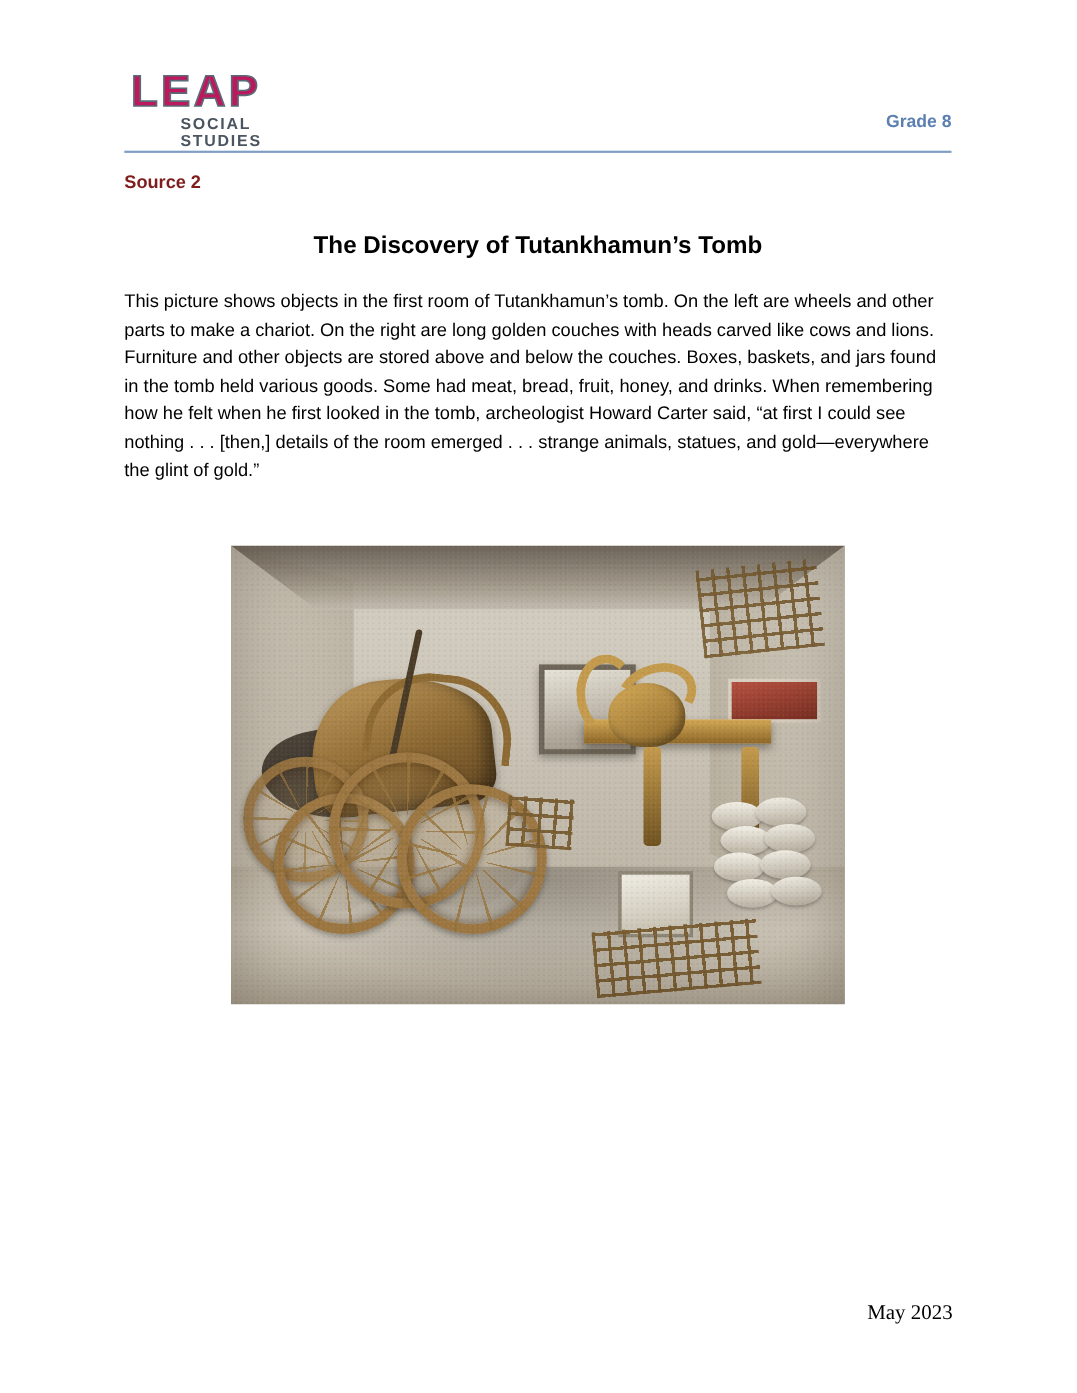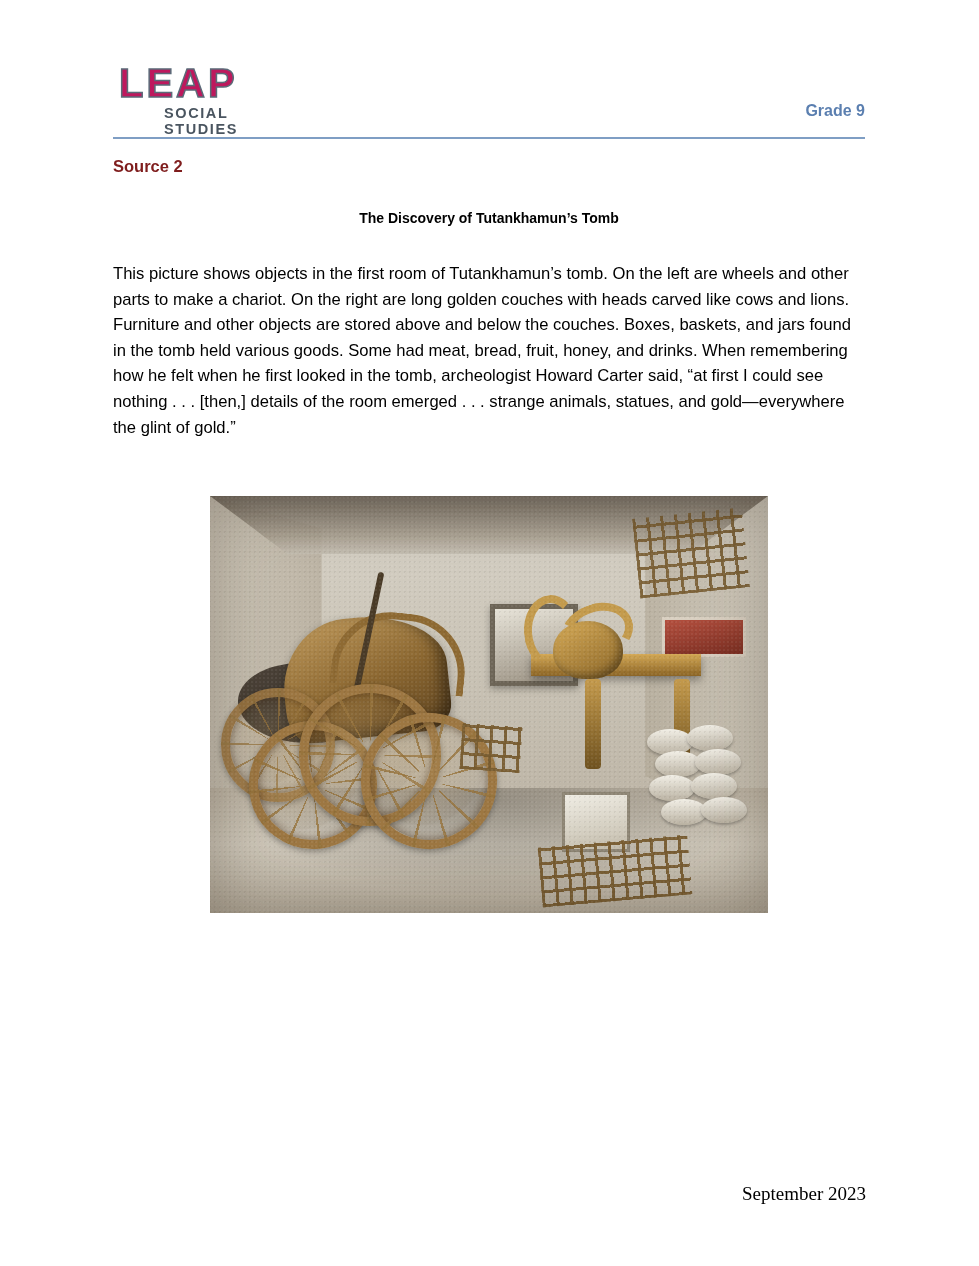--- a/index.html
+++ b/index.html
@@ -77,21 +77,21 @@
     font-size: 16.5px;
     font-weight: bold;
     color: #7f1d1d;
   }
   .doc-title {
     position: absolute;
     left: 113px;
     top: 210px;
     width: 752px;
     text-align: center;
-    font-size: 14px;
+    font-size: 22px;
     font-weight: bold;
     color: #000;
   }
   .body-text {
     position: absolute;
     left: 113px;
     top: 261px;
     width: 742px;
     font-size: 16.6px;
     line-height: 25.6px;
@@ -270,21 +270,21 @@
   }
 </style>
 </head>
 <body>
 
 <div class="header">
   <div class="logo">
     <div class="logo-leap">LEAP</div>
     <div class="logo-sub">SOCIAL STUDIES</div>
   </div>
-  <div class="grade-label">Grade 9</div>
+  <div class="grade-label">Grade 8</div>
 </div>
 <div class="header-rule"></div>
 
 <div class="source-label">Source 2</div>
 <div class="doc-title">The Discovery of Tutankhamun’s Tomb</div>
 <div class="body-text">This picture shows objects in the first room of Tutankhamun’s tomb. On the left are wheels and other parts to make a chariot. On the right are long golden couches with heads carved like cows and lions. Furniture and other objects are stored above and below the couches. Boxes, baskets, and jars found in the tomb held various goods. Some had meat, bread, fruit, honey, and drinks. When remembering how he felt when he first looked in the tomb, archeologist Howard Carter said, “at first I could see nothing . . . [then,] details of the room emerged . . . strange animals, statues, and gold—everywhere the glint of gold.”</div>
 
 <div class="photo-frame">
   <div class="photo-inner">
     <div class="wall-back"></div>
@@ -337,13 +337,13 @@
       <div class="jar" style="left:44px;top:48px;"></div>
       <div class="jar" style="left:14px;top:74px;"></div>
       <div class="jar" style="left:54px;top:72px;"></div>
     </div>
 
     <div class="grain"></div>
     <div class="vignette"></div>
   </div>
 </div>
 
-<div class="footer-date">September 2023</div>
+<div class="footer-date">May 2023</div>
 
 </body></html>

